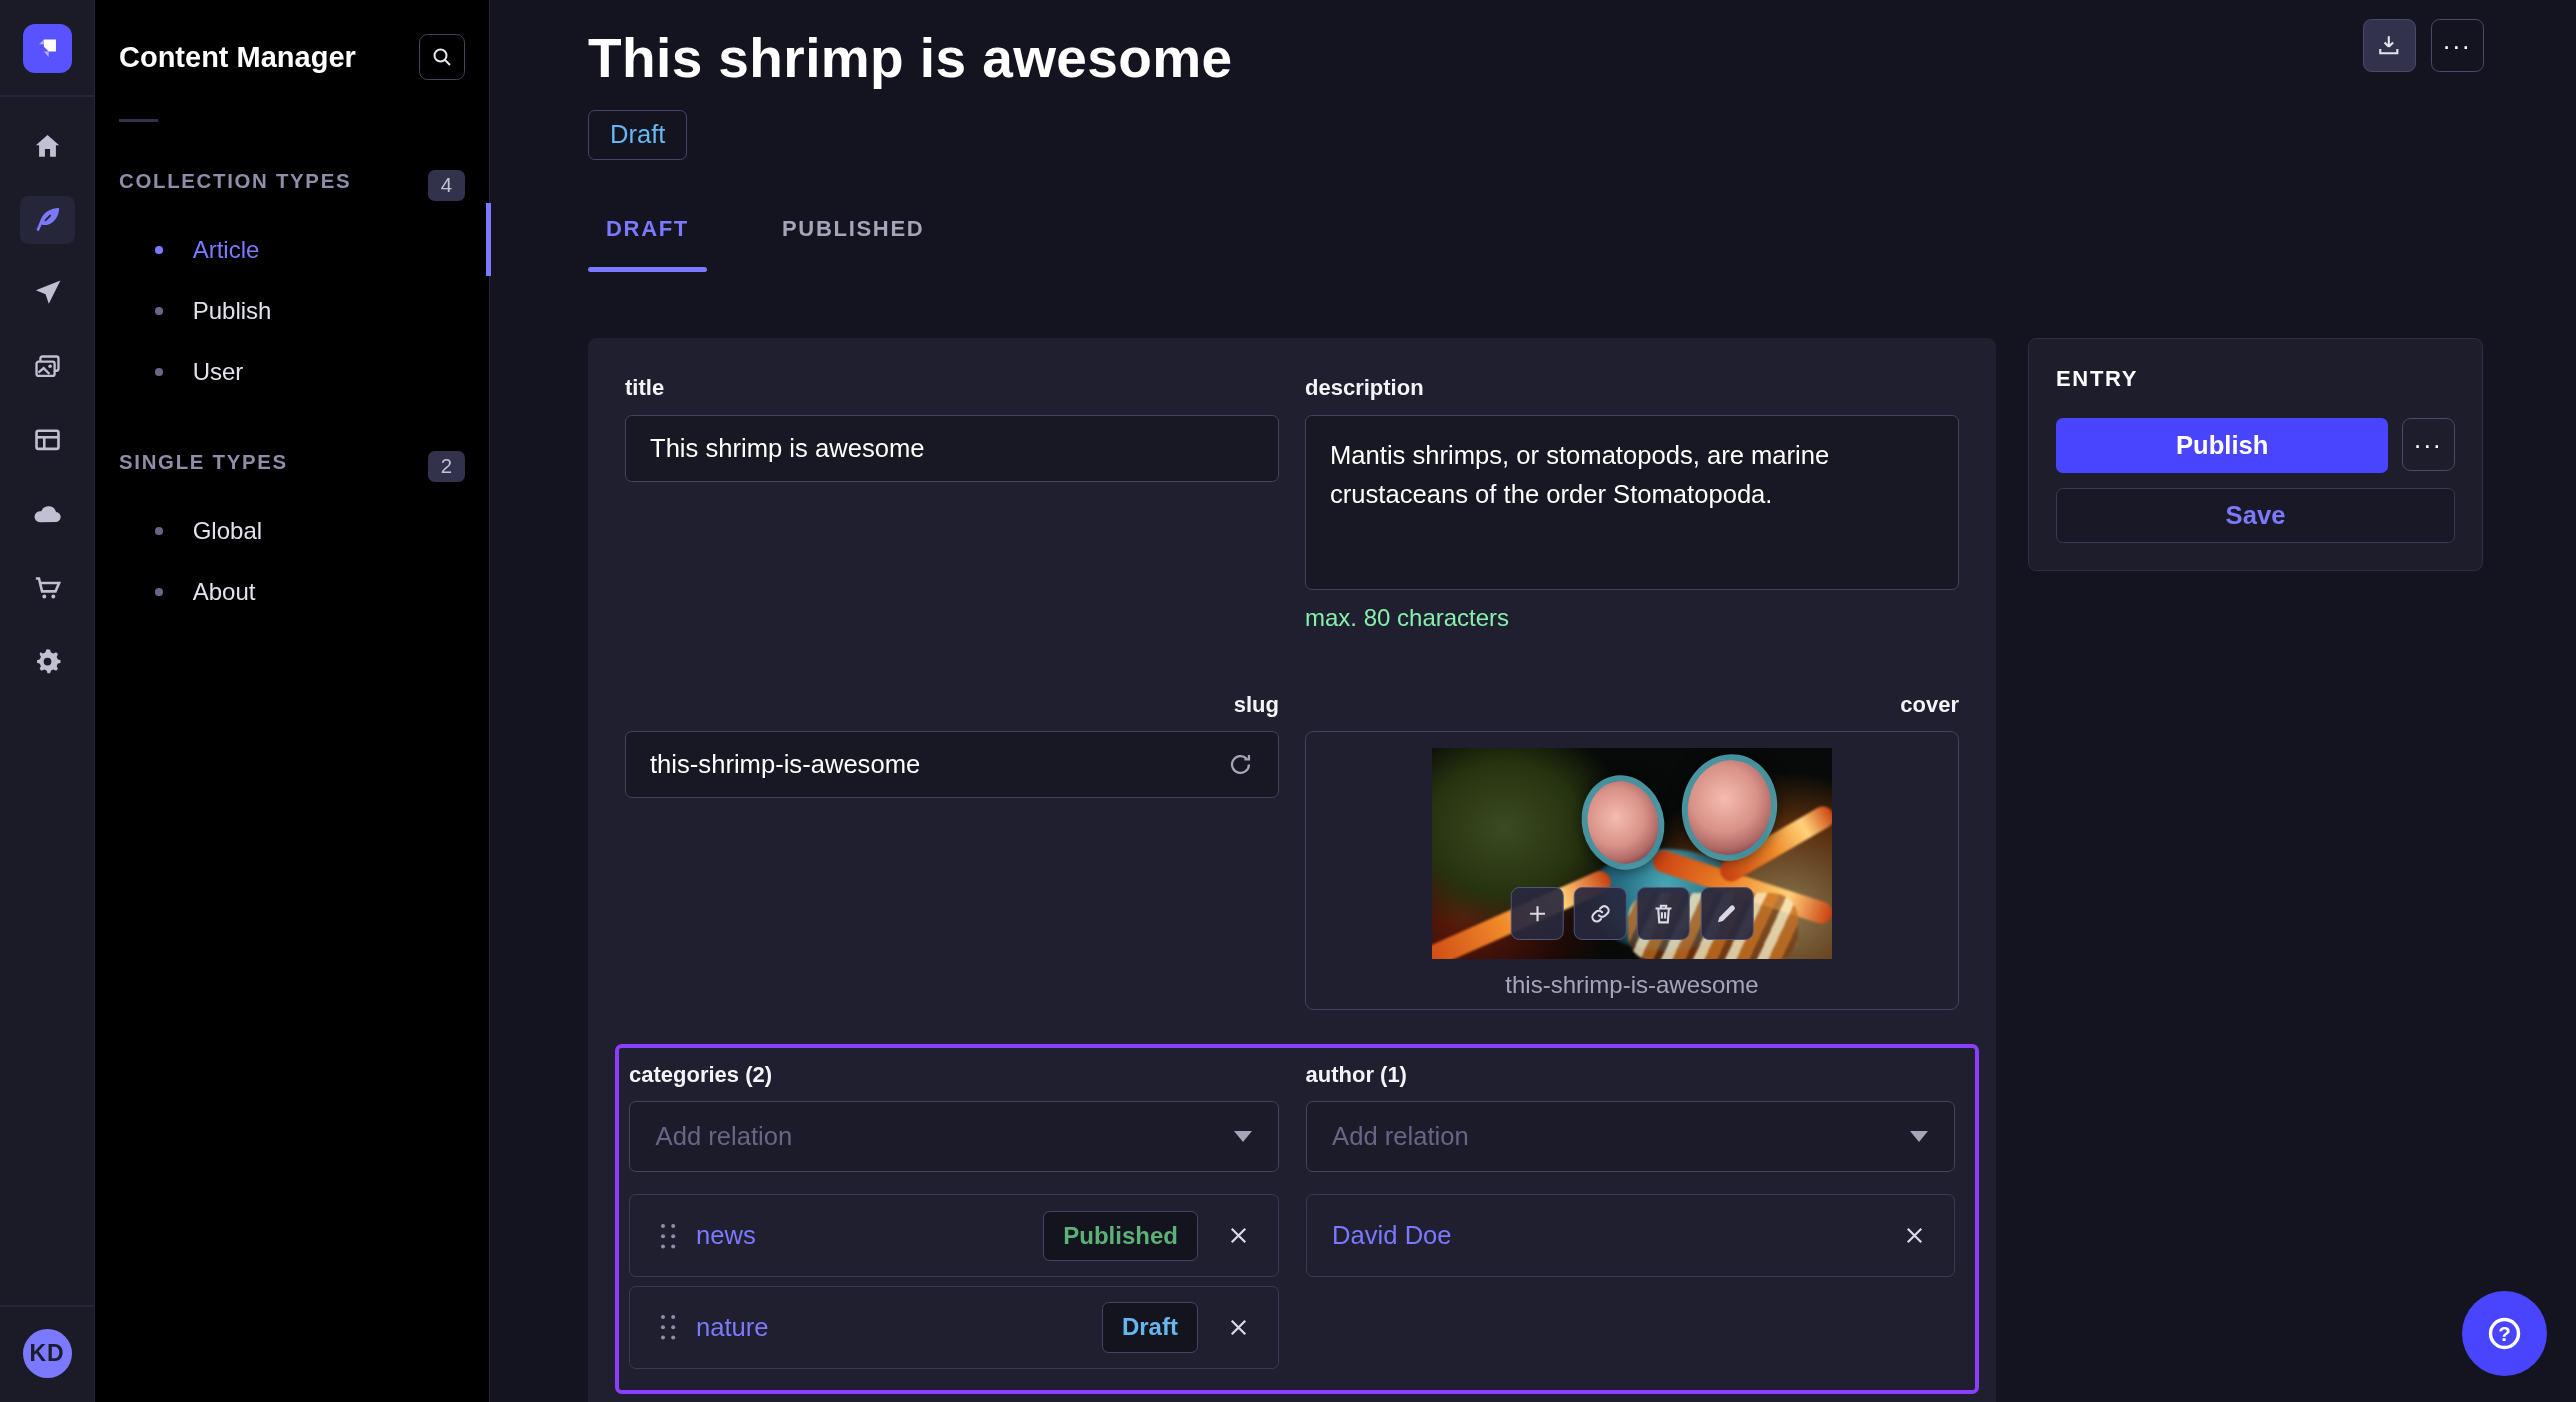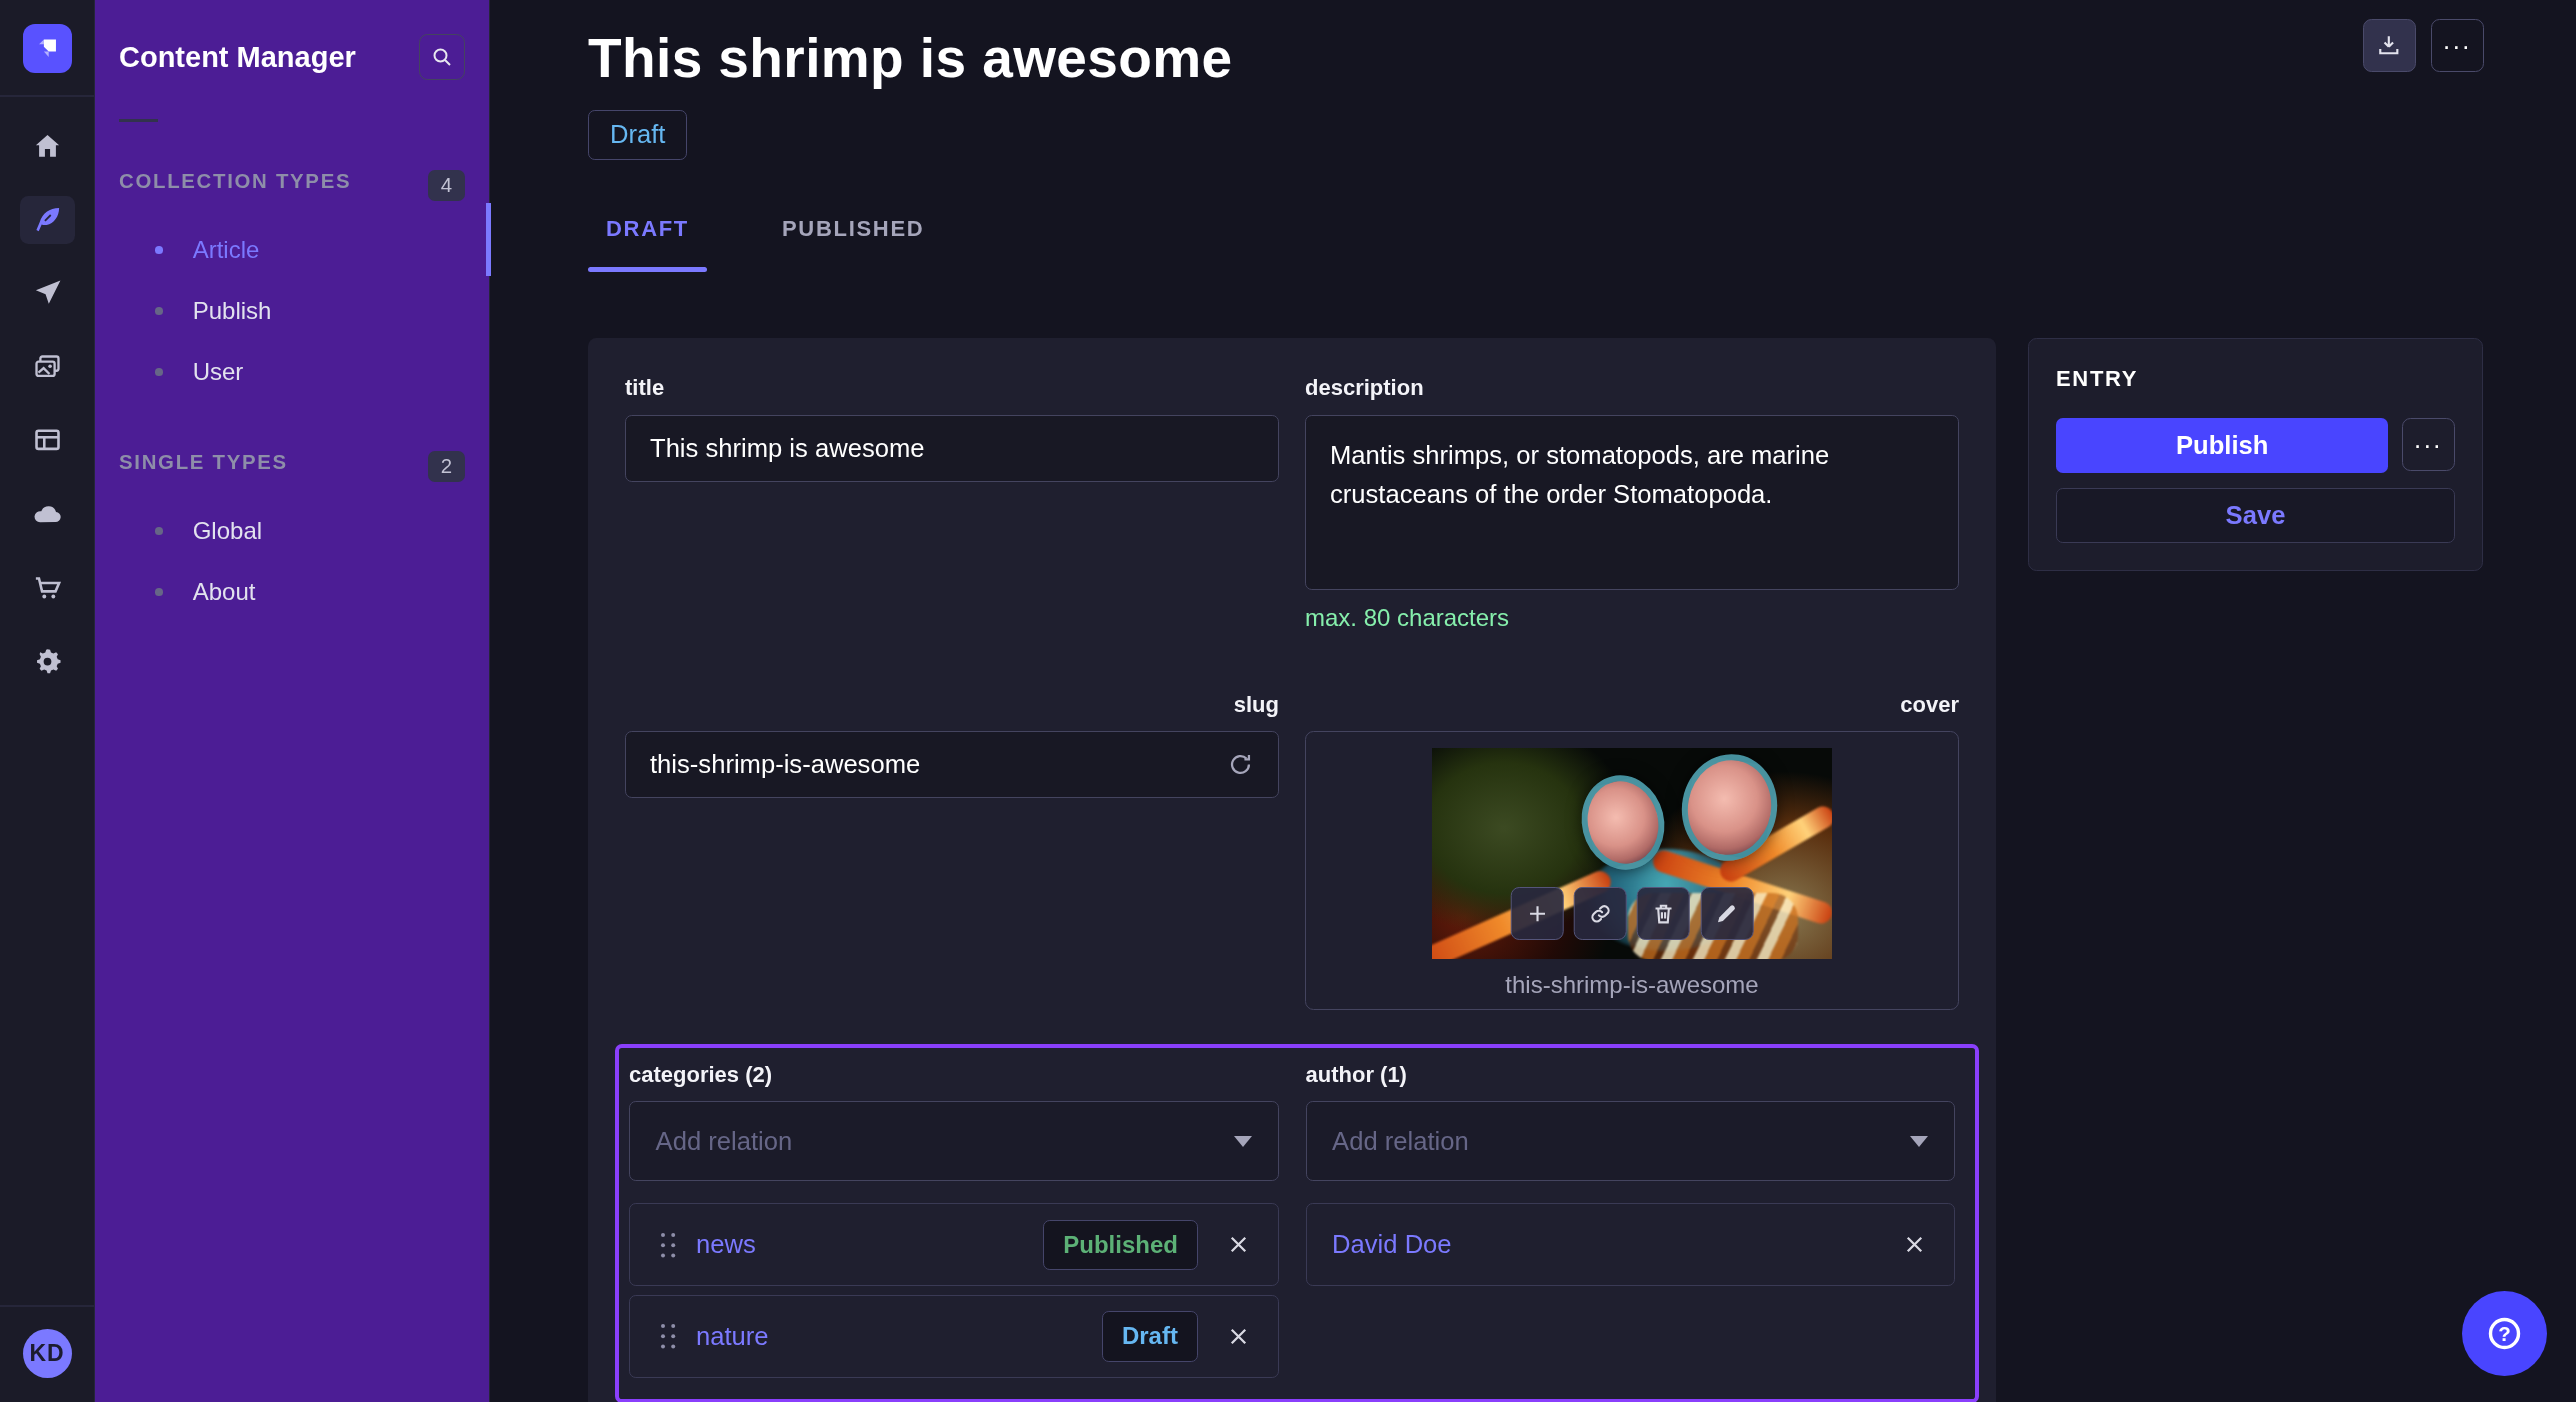--- a/index.html
+++ b/index.html
@@ -20,21 +20,21 @@
     justify-content:center; color:#c0c0d2; cursor:pointer; }
   .rail-btn svg { width:31px; height:31px; }
   .rail-btn.active { background:#26263a; color:#7b79ff; }
   .rail-bottom { margin-top:auto; width:95px; display:flex; flex-direction:column; align-items:center; }
   .rail-bottom .rail-divider { margin:0; }
   .avatar { width:49px; height:49px; border-radius:50%; background:#7b79ff; color:#1c1c30;
     font-weight:bold; font-size:23px; display:flex; align-items:center; justify-content:center;
     margin:22px 0 24px; cursor:pointer; letter-spacing:0.9px; }
 
   
-  .subnav { width:395px; background:#4c1d95; border-right:1.7px solid #26263a; position:relative;
+  .subnav { width:395px; background:#000000; border-right:1.7px solid #26263a; position:relative;
     flex-shrink:0; padding:34px 0 0 24px; }
   .subnav-header { display:flex; align-items:center; justify-content:space-between; padding-right:24px; }
   .subnav-title { font-size:29px; font-weight:bold; }
   .search-btn { width:46px; height:46px; border:1.7px solid #44445f; border-radius:8.5px;
     background:transparent; display:flex; align-items:center; justify-content:center;
     color:#e8e8f0; cursor:pointer; }
   .subnav-divider { width:39px; height:2.6px; background:#32324d; margin-top:39px; }
   .section { margin-top:48px; }
   .section-head { display:flex; align-items:flex-start; justify-content:space-between; padding-right:24px; }
   .section-label { font-size:20.4px; font-weight:bold; letter-spacing:1.7px; color:#8e8ea9; }
@@ -106,21 +106,21 @@
     background:repeating-linear-gradient(115deg, rgba(245,230,190,.9) 0 10.2px, rgba(200,110,30,.85) 10.2px 22px, rgba(120,50,10,.6) 22px 29px); border-radius:25.6px; }
   .cover-actions { position:absolute; top:155px; left:50%; transform:translateX(-50%);
     display:flex; gap:10.2px; }
   .cover-actions .icon-sq { background:rgba(40,40,62,.92); border-color:#55557a; color:#d9d9e3; }
   .cover-caption { margin-top:12px; font-size:24px; color:#a5a5ba; }
 
   
   .relations-wrap { grid-column:1 / -1; margin:34px -20.4px 0 -10.2px; border:4.3px solid #8a3ffc;
     border-radius:6.8px; padding:13.6px 20.4px 21px 10.2px; display:grid;
     grid-template-columns:1fr 1fr; column-gap:27px; }
-  .combo { height:80px; background:#1b1b29; border:1.7px solid #44445f; border-radius:6.8px;
+  .combo { height:71px; background:#1b1b29; border:1.7px solid #44445f; border-radius:6.8px;
     display:flex; align-items:center; justify-content:space-between; padding:0 25.6px; cursor:pointer; }
   .combo-placeholder { font-size:25.6px; color:#666687; }
   .caret { width:0; height:0; border-left:9.4px solid transparent; border-right:9.4px solid transparent;
     border-top:11px solid #a5a5ba; }
   .rel-list { margin-top:22px; display:flex; flex-direction:column; gap:8.5px; }
   .rel-item { height:83px; background:#1f1f2f; border:1.7px solid #3a3a55; border-radius:6.8px;
     display:flex; align-items:center; padding:0 25.6px; }
   .drag { width:4.3px; height:4.3px; border-radius:50%; background:#8e8ea9; margin:0 31px 20.4px 5.1px;
     box-shadow:10.2px 0 0 #8e8ea9, 0 10.2px 0 #8e8ea9, 10.2px 10.2px 0 #8e8ea9, 0 20.4px 0 #8e8ea9, 10.2px 20.4px 0 #8e8ea9;
     flex-shrink:0; cursor:grab; }

